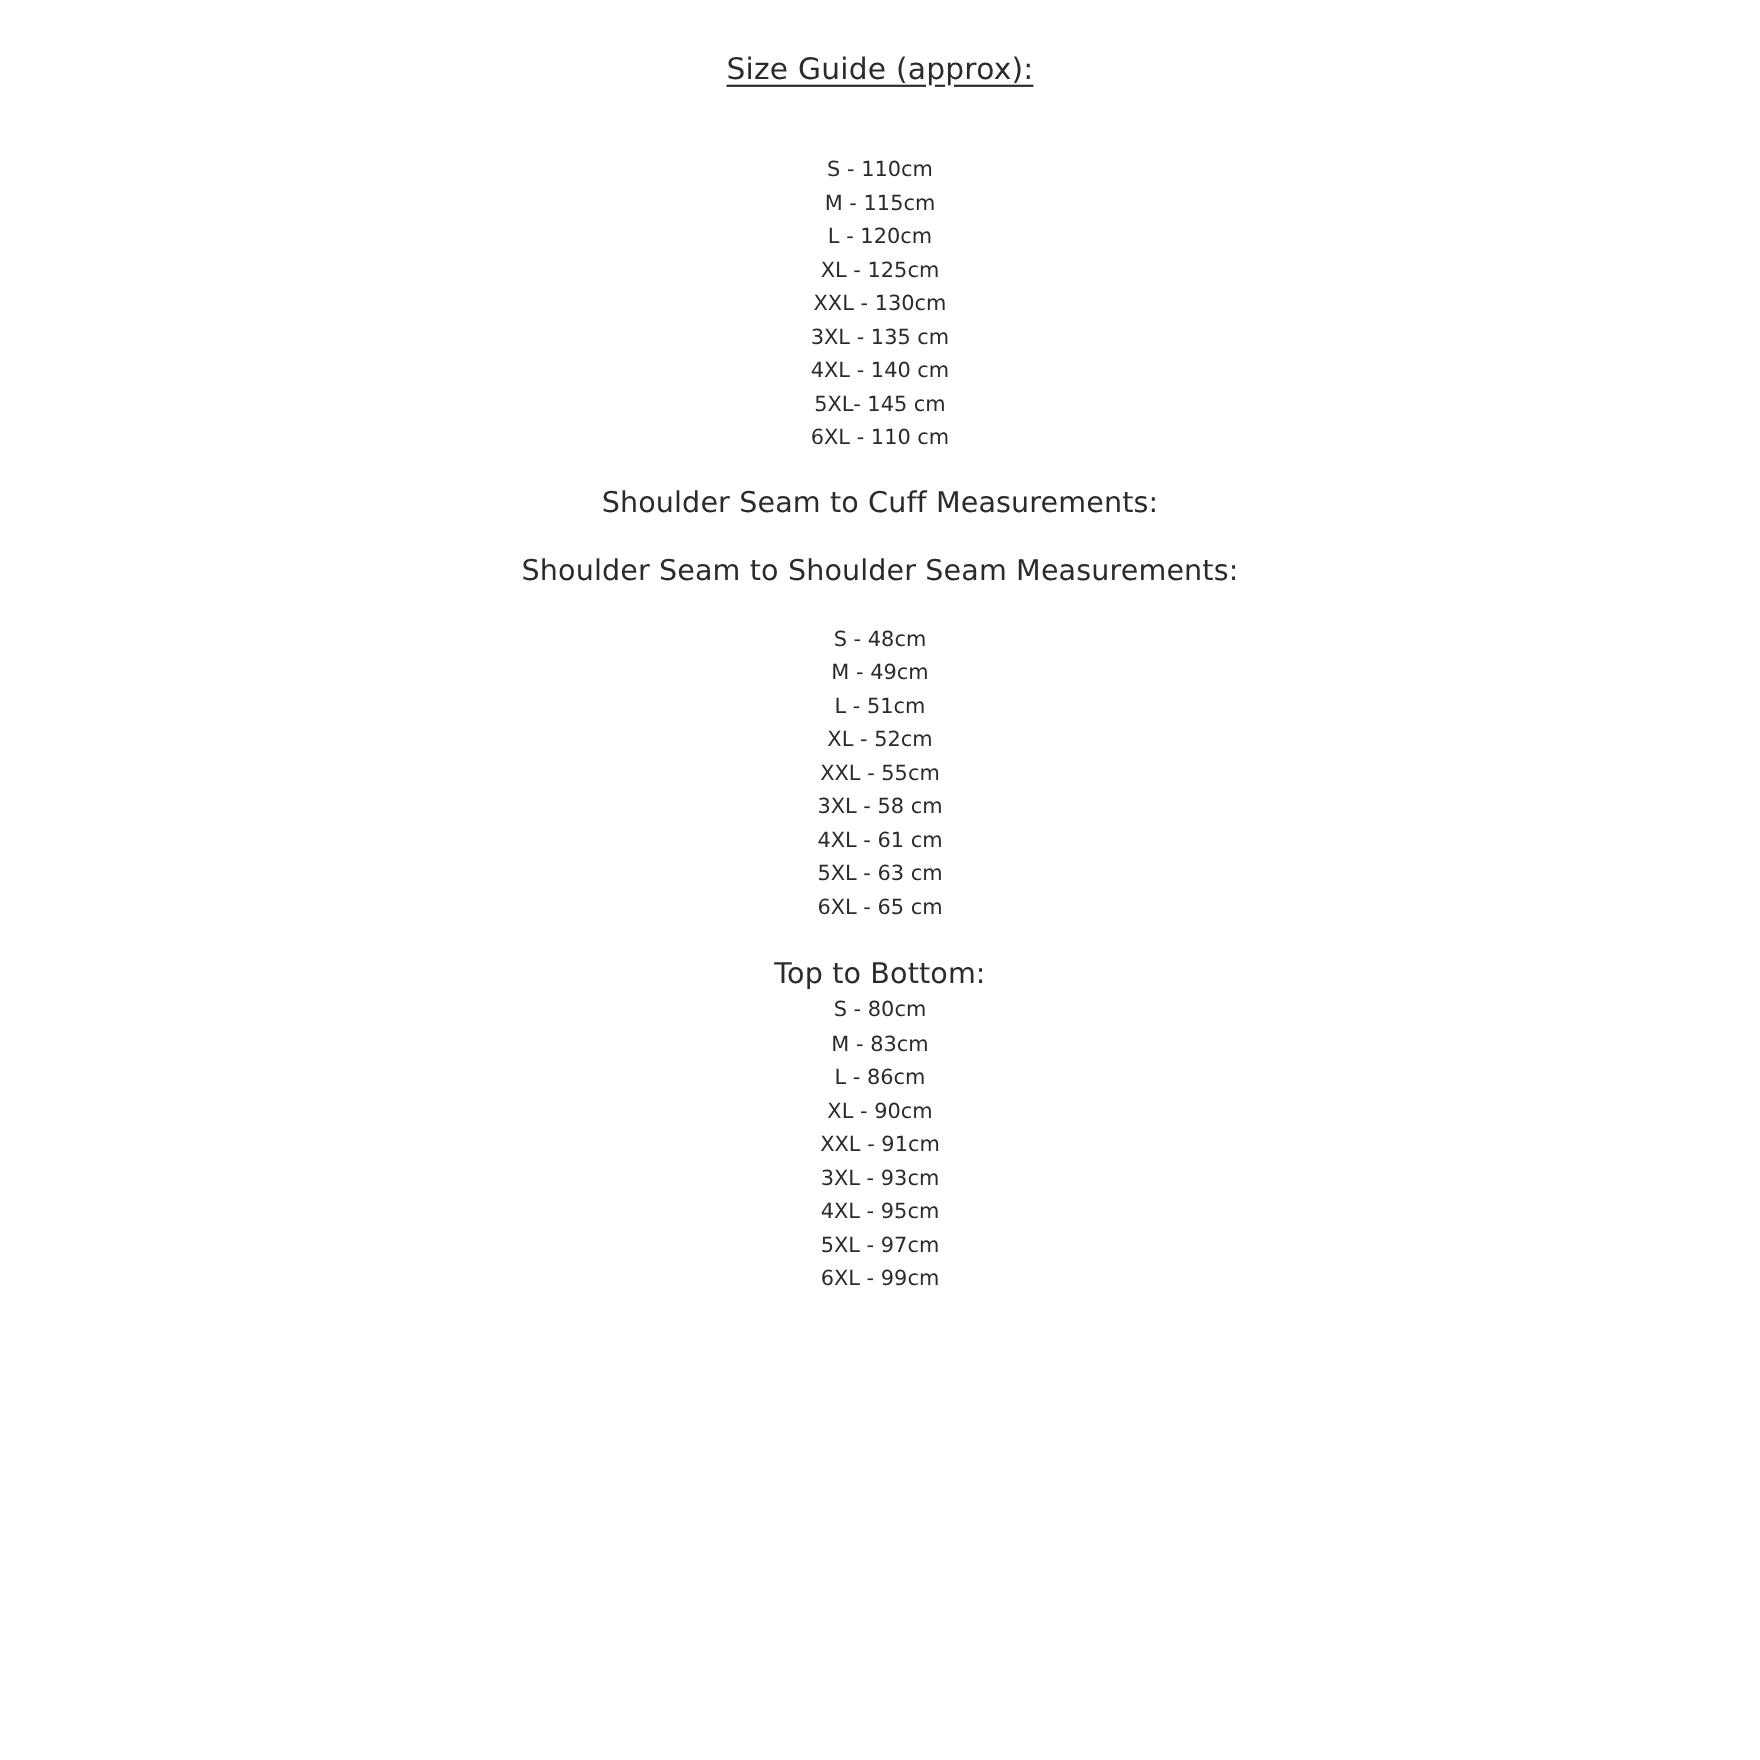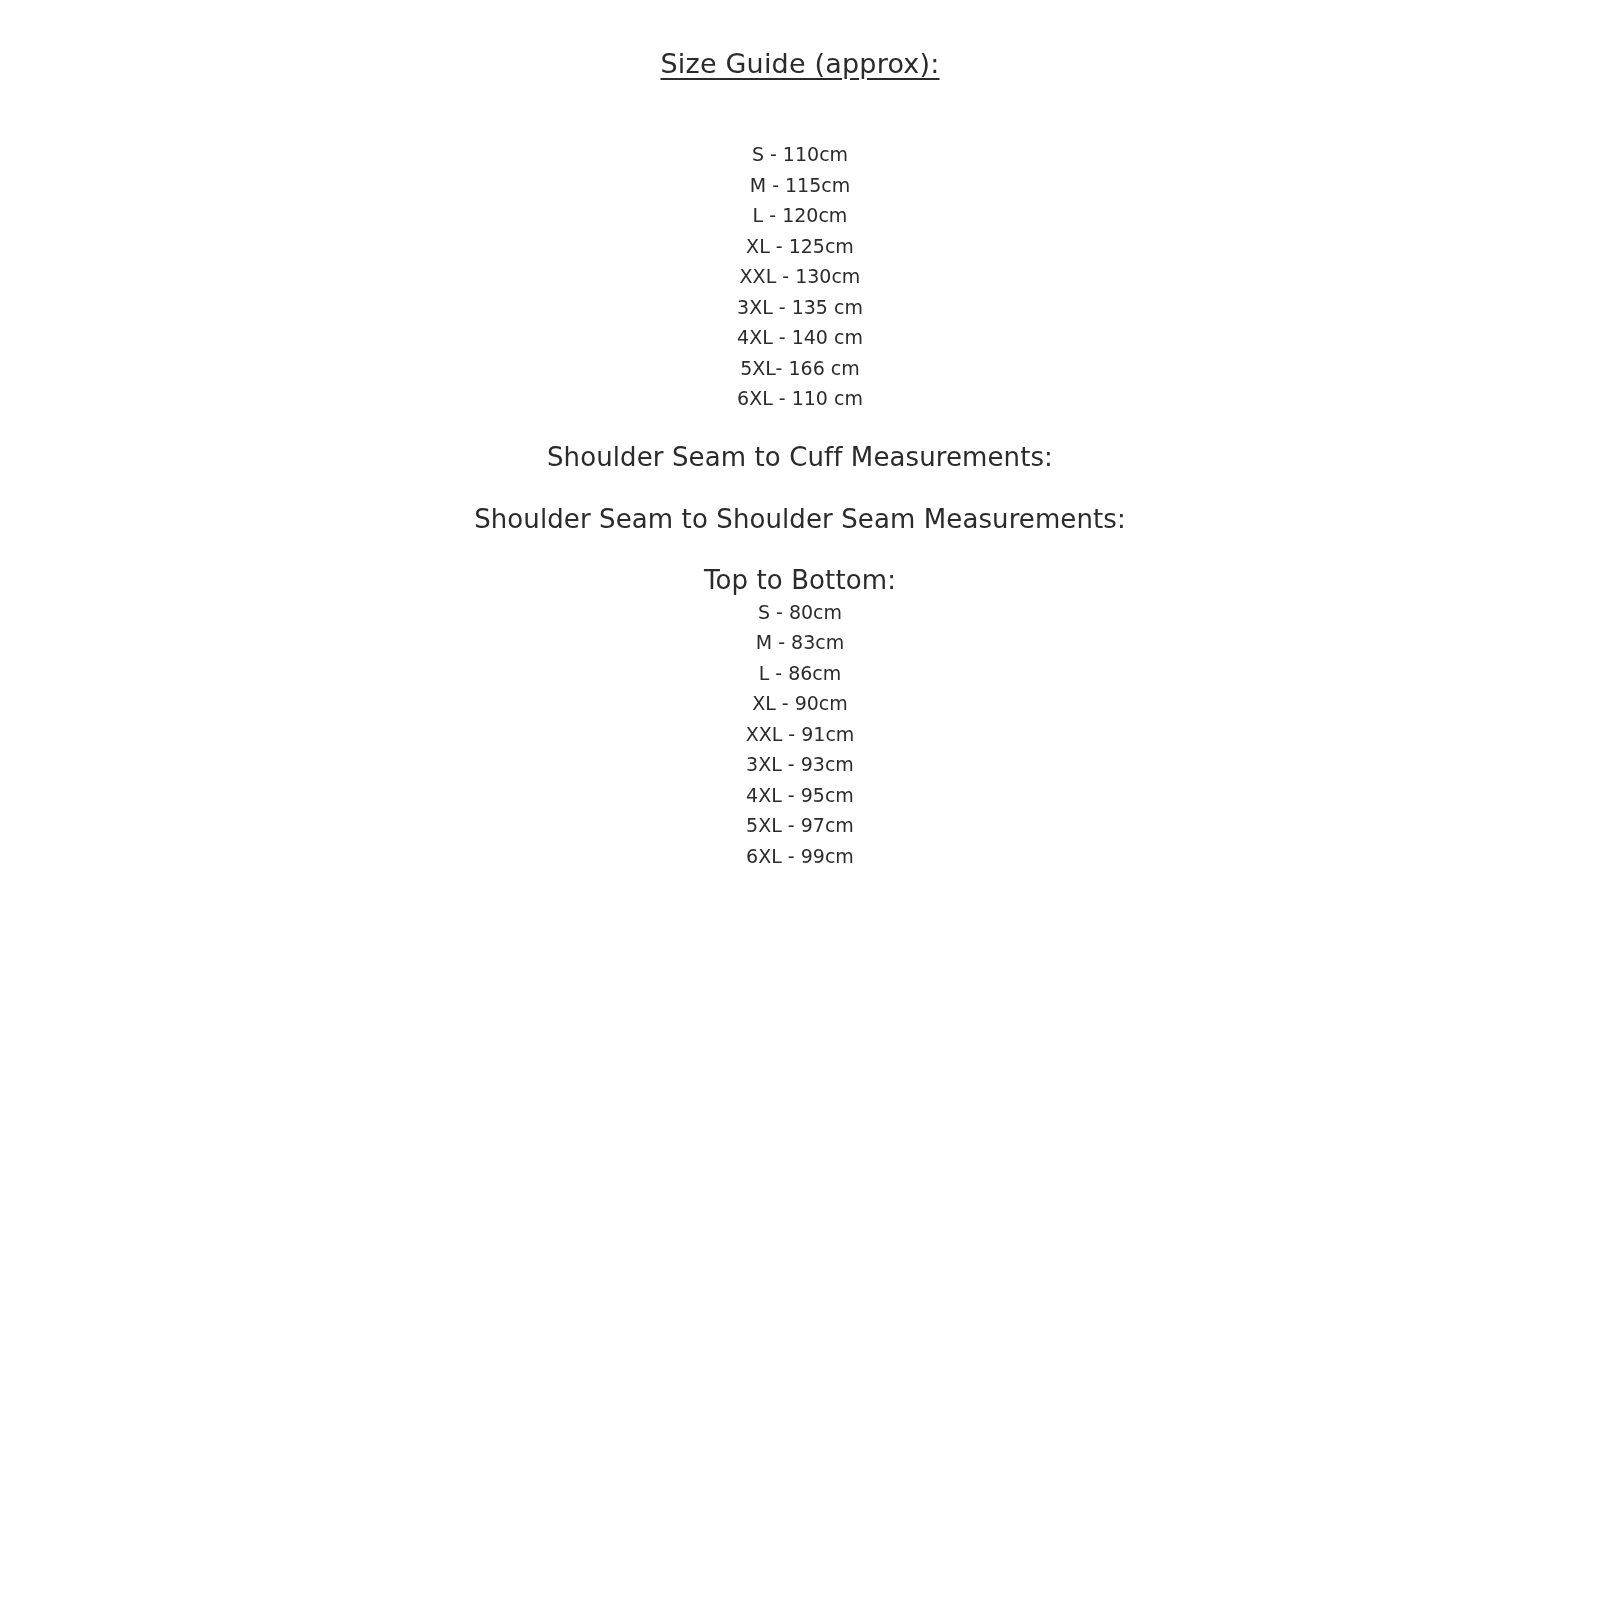--- a/index.html
+++ b/index.html
@@ -78,31 +78,42 @@
 
   <div class="section" id="sec-chest">
     <div class="rows">
       <div class="row">S - 110cm</div>
       <div class="row">M - 115cm</div>
       <div class="row">L - 120cm</div>
       <div class="row">XL - 125cm</div>
       <div class="row">XXL - 130cm</div>
       <div class="row">3XL - 135 cm</div>
       <div class="row">4XL - 140 cm</div>
-      <div class="row">5XL- 166 cm</div>
+      <div class="row">5XL- 145 cm</div>
       <div class="row">6XL - 110 cm</div>
     </div>
   </div>
 
   <div class="section" id="sec-cuff">
     <div class="section-heading">Shoulder Seam to Cuff Measurements:</div>
   </div>
 
   <div class="section" id="sec-shoulder">
     <div class="section-heading">Shoulder Seam to Shoulder Seam Measurements:</div>
+    <div class="rows">
+      <div class="row">S - 48cm</div>
+      <div class="row">M - 49cm</div>
+      <div class="row">L - 51cm</div>
+      <div class="row">XL - 52cm</div>
+      <div class="row">XXL - 55cm</div>
+      <div class="row">3XL - 58 cm</div>
+      <div class="row">4XL - 61 cm</div>
+      <div class="row">5XL - 63 cm</div>
+      <div class="row">6XL - 65 cm</div>
+    </div>
   </div>
 
   <div class="section" id="sec-length">
     <div class="section-heading">Top to Bottom:</div>
     <div class="rows">
       <div class="row">S - 80cm</div>
       <div class="row">M - 83cm</div>
       <div class="row">L - 86cm</div>
       <div class="row">XL - 90cm</div>
       <div class="row">XXL - 91cm</div>

